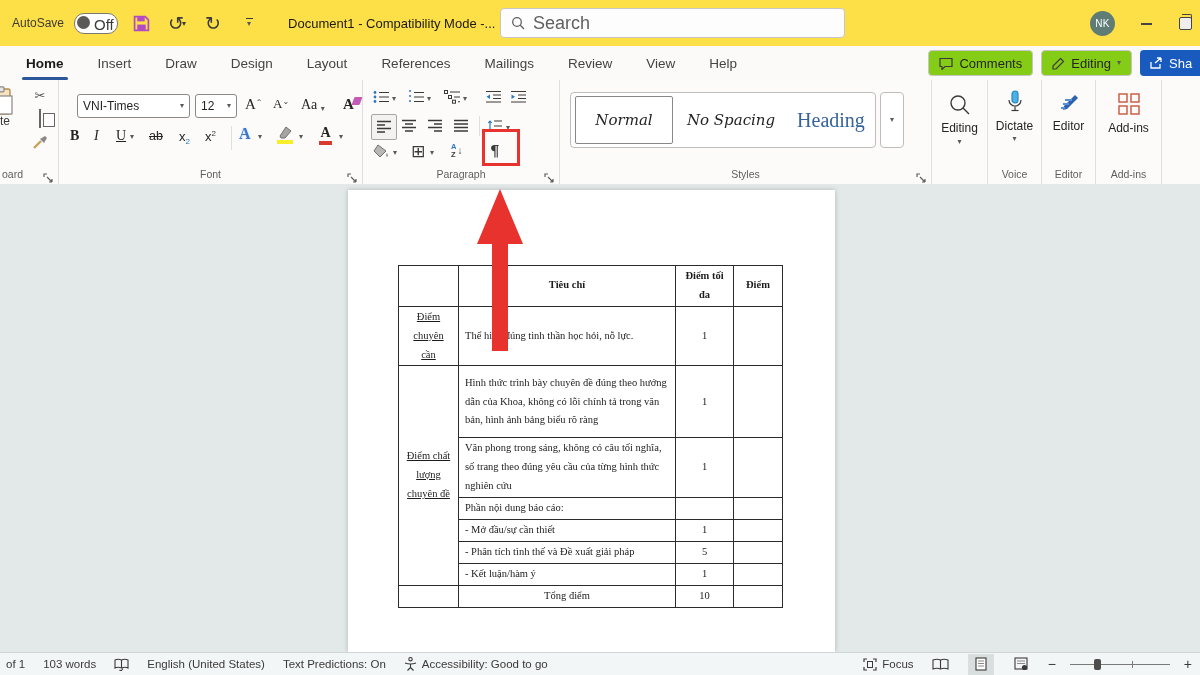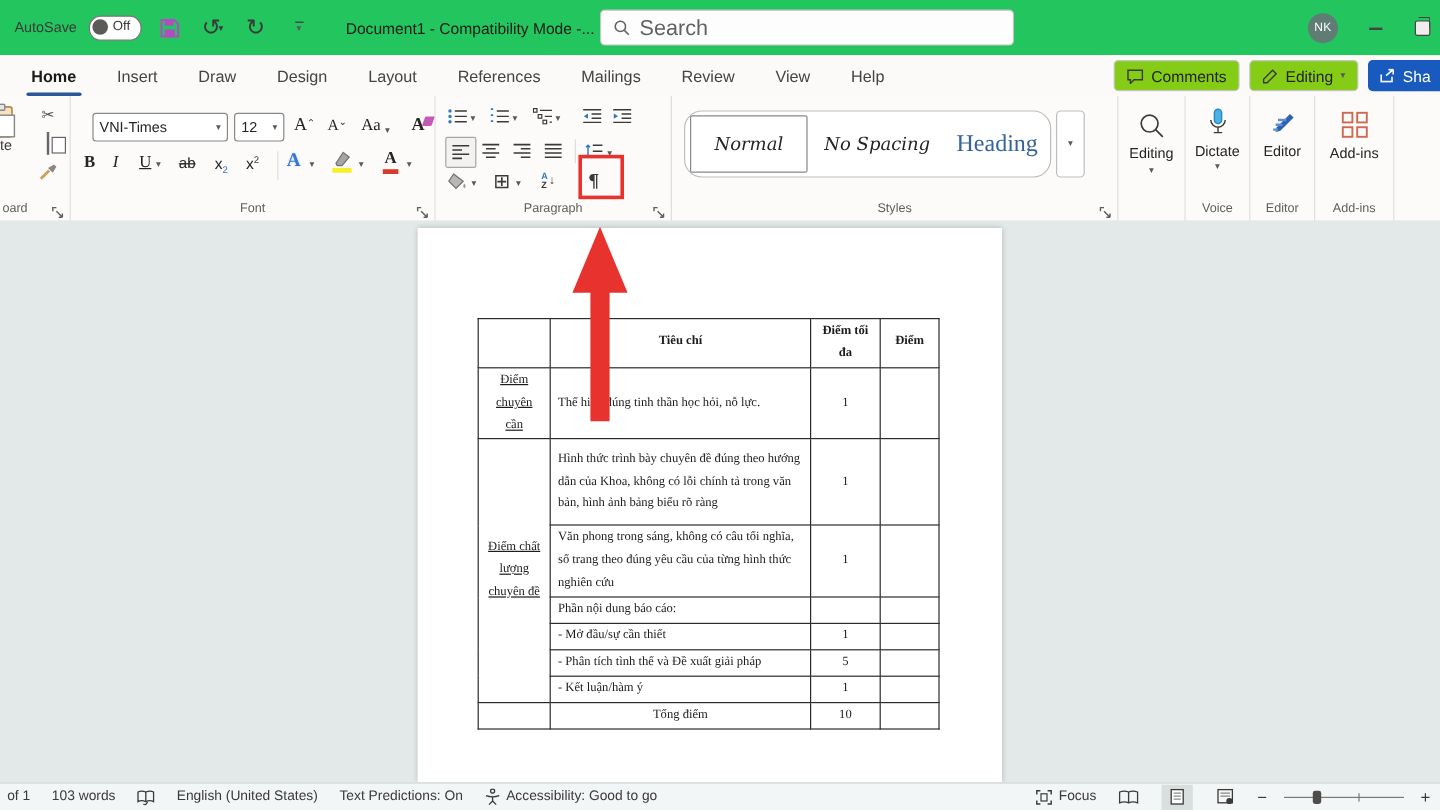--- a/index.html
+++ b/index.html
@@ -1,27 +1,27 @@
 <!DOCTYPE html>
 <html><head>
 <meta charset="utf-8">
 <style>
   html,body{margin:0;padding:0;width:1200px;height:675px;overflow:hidden;
     font-family:"Liberation Sans","DejaVu Sans",sans-serif;background:#e3e8e8;}
   .abs{position:absolute;}
   #app{position:relative;width:1200px;height:675px;}
 
   
-  .titlebar{position:absolute;left:0;top:0;width:1200px;height:46px;background:#22c55e;}
+  .titlebar{position:absolute;left:0;top:0;width:1200px;height:46px;background:#fde047;}
   .tb-left{position:absolute;left:12px;top:0;height:46px;display:flex;align-items:center;gap:10px;}
   .autosave-lbl{font-size:12px;color:#3b3a39;}
   .toggle{width:42px;height:19px;border:1px solid #7a7876;border-radius:10px;background:#fff;
     position:relative;display:flex;align-items:center;}
   .toggle .knob{position:absolute;left:2px;top:2px;width:13px;height:13px;border-radius:50%;background:#5c5a58;}
-  .toggle .state{position:absolute;left:19px;top:2px;font-size:11px;color:#3b3a39;}
+  .toggle .state{position:absolute;left:19px;top:2px;font-size:15px;color:#3b3a39;}
   .qat-btn{display:flex;align-items:center;justify-content:center;width:26px;height:30px;border-radius:4px;color:#3b3a39;}
   .undo-redo{font-size:19px;color:#3b3a39;line-height:1;}
   .mini-chv{font-size:8px;color:#3b3a39;margin-left:-2px;}
   .qat-more{display:flex;flex-direction:column;align-items:center;line-height:1;color:#3b3a39;}
   .qat-more .bar{width:7px;height:1.5px;background:#3b3a39;margin-bottom:1px;}
   .qat-more .chv{font-size:8px;}
   .doc-title{font-size:13px;color:#1b1a19;margin-left:16px;white-space:nowrap;}
   .searchbox{position:absolute;left:500px;top:8px;width:345px;height:30px;background:#fdfdfd;
     border:1px solid #c9c5c3;border-radius:4px;display:flex;align-items:center;gap:8px;padding-left:10px;box-sizing:border-box;}
   .search-ph{font-size:18px;color:#616161;}
@@ -80,21 +80,21 @@
 
   
   .sel-box{border:1px solid #a8a6a4;background:#f3f2f1;border-radius:2px;}
   .sort-ic{display:flex;align-items:center;gap:1px;}
   .sort-col{display:flex;flex-direction:column;font-size:7.5px;font-weight:bold;color:#2b79c2;line-height:1;}
   .sort-col .z{color:#3b3a39;}
   .sort-arrow{font-size:10px;color:#3b3a39;}
   .pilcrow{font-size:15px;font-weight:bold;color:#3b3a39;font-family:"DejaVu Serif",serif;}
 
   
-  .gallery{position:absolute;left:10px;top:12px;width:304px;height:54px;border:1px solid #bfbdbb;border-radius:15px;background:#fff;}
+  .gallery{position:absolute;left:10px;top:12px;width:304px;height:54px;border:1px solid #bfbdbb;border-radius:4px;background:#fff;}
   .style-item{position:absolute;top:3px;bottom:3px;display:flex;align-items:center;justify-content:center;}
   .style-normal{left:4px;width:96px;border:1px solid #8a8886;border-radius:2px;
     font-family:"DejaVu Serif",serif;font-style:italic;font-size:15px;color:#252423;}
   .style-nospacing{left:104px;width:112px;font-family:"DejaVu Serif",serif;font-style:italic;font-size:15px;color:#252423;}
   .style-heading{left:220px;width:80px;font-family:"Liberation Serif","DejaVu Serif",serif;font-size:20px;color:#35639a;}
   .gallery-more{position:absolute;left:320px;top:12px;width:22px;height:54px;border:1px solid #bfbdbb;border-radius:4px;
     background:#fff;display:flex;align-items:center;justify-content:center;}
 
   
   .bigbtn{position:absolute;left:0;right:0;display:flex;flex-direction:column;align-items:center;}

